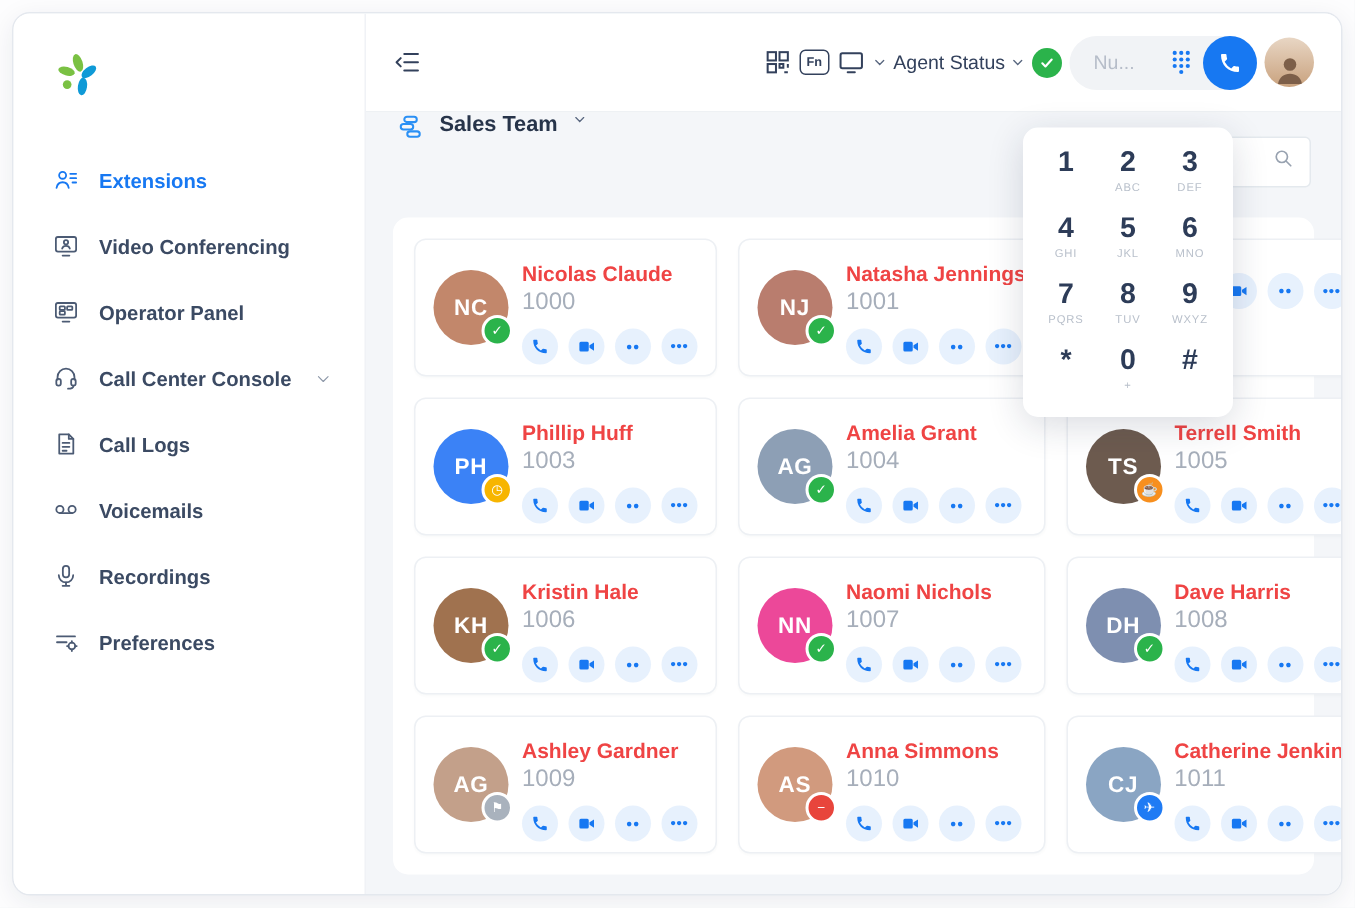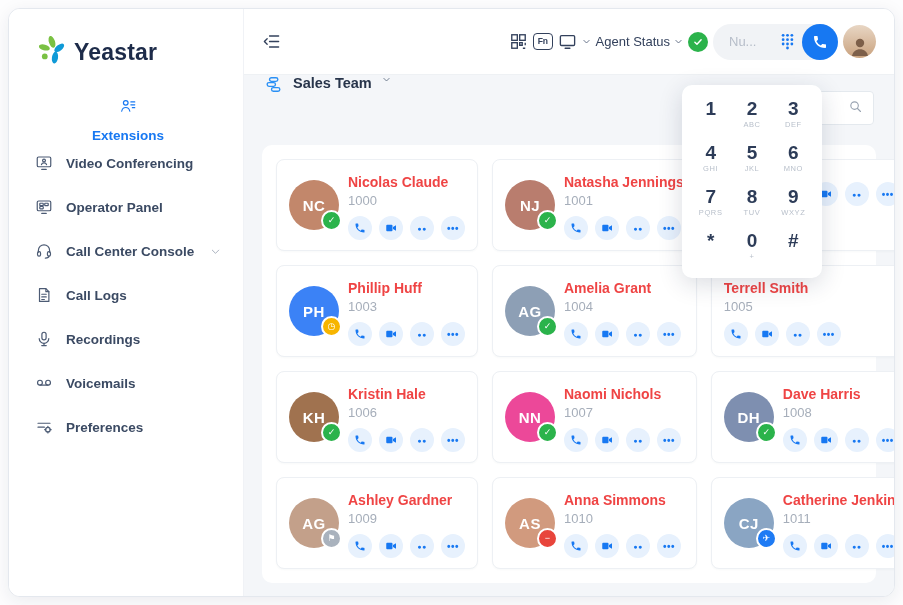--- a/index.html
+++ b/index.html
@@ -4,21 +4,21 @@
 <style>
   html,body{margin:0;padding:0;}
   body{width:903px;height:605px;background:#fdfdfe;font-family:"Liberation Sans",sans-serif;position:relative;overflow:hidden;}
   .window{position:absolute;inset:8px;background:#fff;border:1px solid #e4e8ee;border-radius:12px;
           box-shadow:0 4px 18px rgba(30,40,60,.08);overflow:hidden;display:flex;}
   
   .sidebar{width:235px;flex:none;background:#fff;border-right:1px solid #f0f2f6;box-sizing:border-box;padding:24px 0 0 26px;}
   .logo{display:flex;align-items:center;gap:5px;margin-bottom:26px;}
   .logo-text{font-size:23px;font-weight:700;color:#1d2b49;letter-spacing:.2px;}
   .nav-item{display:flex;align-items:center;gap:13px;height:44px;font-size:13.5px;font-weight:700;color:#3b4a63;cursor:pointer;padding-right:22px;}
-  .nav-item.active{color:#1778f2;flex-direction:column;}
+  .nav-item.active{color:#1778f2;}
   .nav-icon{width:18px;height:18px;color:#4c5b74;flex:none;display:flex;align-items:center;justify-content:center;}
   .nav-item.active .nav-icon{color:#1778f2;}
   .nav-icon svg{width:18px;height:18px;display:block;}
   .nav-chevron{margin-left:auto;color:#8b96a7;display:flex;}
   .nav-chevron svg{width:11px;height:11px;}
   
   .main{flex:1;display:flex;flex-direction:column;background:#f4f6f9;position:relative;min-width:0;}
   .topbar{height:66px;background:#fff;border-bottom:1px solid #eef1f4;display:flex;align-items:center;padding:0 18px;flex:none;box-sizing:border-box;}
   .tb-icon{color:#33415c;display:flex;align-items:center;cursor:pointer;}
   .tb-icon svg{width:19px;height:19px;display:block;}
@@ -49,21 +49,21 @@
   
   .panel{margin:0 18px;background:#fff;border-radius:10px;padding:14px;flex:none;}
   .grid{display:grid;grid-template-columns:repeat(3,1fr);gap:14px;}
   .card{background:#fff;border:1px solid #edf0f4;border-radius:8px;padding:10px 12px;display:flex;gap:9px;height:92px;box-sizing:border-box;box-shadow:0 1px 2px rgba(40,50,70,.03);cursor:pointer;}
   .card-avatar-wrap{position:relative;width:50px;height:50px;flex:none;align-self:center;}
   .card-avatar{width:50px;height:50px;border-radius:50%;display:flex;align-items:center;justify-content:center;font-weight:700;color:#fff;font-size:15px;letter-spacing:.5px;}
   .badge{position:absolute;right:-3px;bottom:-1px;width:17px;height:17px;border-radius:50%;border:2px solid #fff;color:#fff;
          display:flex;align-items:center;justify-content:center;font-size:9px;line-height:1;box-sizing:content-box;}
   .card-body{min-width:0;}
   .card-name{font-size:14px;font-weight:700;color:#ef4444;margin-top:4px;white-space:nowrap;overflow:hidden;}
-  .card-ext{font-size:13px;color:#a6aeba;margin:3px 0 8px;}
+  .card-ext{font-size:16px;color:#a6aeba;margin:3px 0 8px;}
   .card-actions{display:flex;gap:7px;}
   .action-btn{width:24px;height:24px;border-radius:50%;background:#e7f1fd;color:#1778f2;display:flex;align-items:center;justify-content:center;cursor:pointer;flex:none;}
   .action-btn svg{width:12px;height:12px;}
   .vm-dots{font-size:7px;letter-spacing:.5px;font-weight:700;}
   .more-dots{font-size:10px;font-weight:700;letter-spacing:.5px;}
   
   .dialpad{position:absolute;top:76px;right:72px;width:140px;background:#fff;border-radius:10px;
            box-shadow:0 6px 24px rgba(25,40,70,.16);padding:14px 8px 8px;z-index:10;
            display:grid;grid-template-columns:repeat(3,1fr);row-gap:5px;box-sizing:border-box;}
   .key{text-align:center;height:39px;cursor:pointer;}
@@ -81,21 +81,20 @@
         <svg width="34" height="34" viewBox="0 0 40 40">
           <g>
             <ellipse cx="20" cy="10.5" rx="3.6" ry="7.2" fill="#7ac143" transform="rotate(-18 20 10.5)"></ellipse>
             <ellipse cx="11" cy="17" rx="3.4" ry="6.6" fill="#7ac143" transform="rotate(-75 11 17)"></ellipse>
             <circle cx="11.5" cy="27.5" r="3.4" fill="#7ac143"></circle>
             <ellipse cx="28.5" cy="17.5" rx="3.5" ry="6.8" fill="#0f9ad7" transform="rotate(52 28.5 17.5)"></ellipse>
             <ellipse cx="23.5" cy="29" rx="3.6" ry="7.0" fill="#0f9ad7" transform="rotate(8 23.5 29)"></ellipse>
           </g>
         </svg>
       </span>
-      <span class="logo-text">Yeastar</span>
     </div>
     <nav>
         <div class="nav-item active">
           <span class="nav-icon">
             <svg viewBox="0 0 24 24" fill="none" stroke="currentColor" stroke-width="1.6" stroke-linecap="round" stroke-linejoin="round">
               <circle cx="9" cy="7.8" r="3.1"></circle>
               <path d="M3.6 19c.6-3.2 2.8-5 5.4-5s4.8 1.8 5.4 5"></path>
               <path d="M15.8 6.5h5.2M15.8 10.4h5.2M17.8 14.2h3.2"></path>
             </svg>
           </span>
@@ -146,36 +145,36 @@
               <path d="M6 3.5h8.5l4 4v13H6z"></path>
               <path d="M14.5 3.5v4h4"></path>
               <path d="M9 11h6M9 14.5h6M9 18h3.5"></path>
             </svg>
           </span>
           <span class="nav-label">Call Logs</span>
         </div>
         <div class="nav-item">
           <span class="nav-icon">
             <svg viewBox="0 0 24 24" fill="none" stroke="currentColor" stroke-width="1.6" stroke-linecap="round" stroke-linejoin="round">
+              <circle cx="6.6" cy="11.5" r="3.2"></circle>
+              <circle cx="17.4" cy="11.5" r="3.2"></circle>
+              <path d="M6.6 14.7h10.8"></path>
+            </svg>
+          </span>
+          <span class="nav-label">Voicemails</span>
+        </div>
+        <div class="nav-item">
+          <span class="nav-icon">
+            <svg viewBox="0 0 24 24" fill="none" stroke="currentColor" stroke-width="1.6" stroke-linecap="round" stroke-linejoin="round">
               <rect x="9.2" y="3" width="5.6" height="10.2" rx="2.8"></rect>
               <path d="M5.6 11.3a6.4 6.4 0 0 0 12.8 0"></path>
               <path d="M12 17.7v3M9 20.7h6"></path>
             </svg>
           </span>
           <span class="nav-label">Recordings</span>
-        </div>
-        <div class="nav-item">
-          <span class="nav-icon">
-            <svg viewBox="0 0 24 24" fill="none" stroke="currentColor" stroke-width="1.6" stroke-linecap="round" stroke-linejoin="round">
-              <circle cx="6.6" cy="11.5" r="3.2"></circle>
-              <circle cx="17.4" cy="11.5" r="3.2"></circle>
-              <path d="M6.6 14.7h10.8"></path>
-            </svg>
-          </span>
-          <span class="nav-label">Voicemails</span>
         </div>
         <div class="nav-item">
           <span class="nav-icon">
             <svg viewBox="0 0 24 24" fill="none" stroke="currentColor" stroke-width="1.6" stroke-linecap="round" stroke-linejoin="round">
               <path d="M4 7h16M4 12.2h8.5"></path>
               <circle cx="17.2" cy="15.6" r="3"></circle>
               <path d="M17.2 12.6v-1.4M17.2 20v-1.4M14.3 15.6h-1.4M21.5 15.6h-1.4"></path>
             </svg>
           </span>
           <span class="nav-label">Preferences</span>
@@ -404,20 +403,24 @@
                     <path d="M2.5 7.5a2 2 0 0 1 2-2h8.5a2 2 0 0 1 2 2v9a2 2 0 0 1-2 2H4.5a2 2 0 0 1-2-2z"></path>
                     <path d="M16 10.2l6-3.7v11l-6-3.7z"></path>
                   </svg>
                 </span>
                 <span class="action-btn vm-dots">●●</span>
                 <span class="action-btn more-dots">•••</span>
               </div>
             </span>
           </div>
           <div class="card">
+            <span class="card-avatar-wrap">
+              <span class="card-avatar" style="background:#6d5b4f">TS</span>
+              <span class="badge" style="background:#f78f1e">☕</span>
+            </span>
             <span class="card-body">
               <div class="card-name">Terrell Smith</div>
               <div class="card-ext">1005</div>
               <div class="card-actions">
                 <span class="action-btn">
                   <svg viewBox="0 0 24 24" fill="currentColor">
                     <path d="M6.62 10.79a15.05 15.05 0 0 0 6.59 6.59l2.2-2.2a1 1 0 0 1 1.01-.24c1.12.37 2.33.57 3.58.57a1 1 0 0 1 1 1V20a1 1 0 0 1-1 1C10.07 21 3 13.93 3 4a1 1 0 0 1 1-1h3.5a1 1 0 0 1 1 1c0 1.25.2 2.45.57 3.57a1 1 0 0 1-.25 1.02z"></path>
                   </svg>
                 </span>
                 <span class="action-btn">

